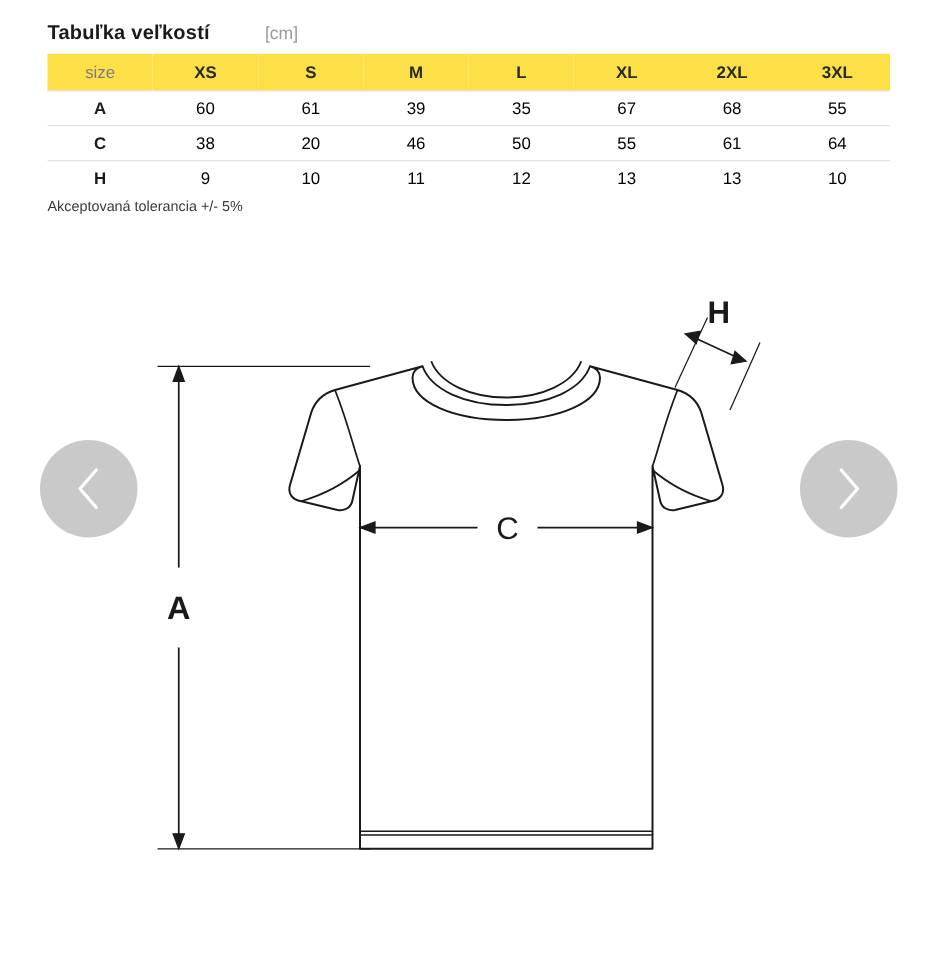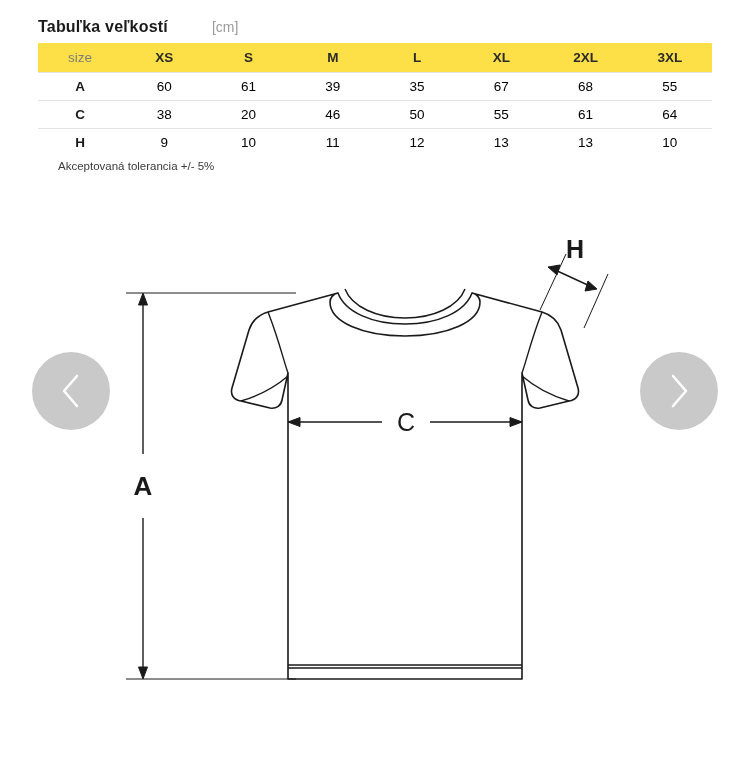--- a/index.html
+++ b/index.html
@@ -78,21 +78,20 @@
     color: #000000;
   }
   table.size-table tbody tr:last-child td {
     border-bottom: none;
   }
 
   .tolerance {
     margin-top: 4px;
     font-size: 11.5px;
     color: #3a3a3a;
-    margin-left: 20px;
   }
 
   
   .drawing-area {
     position: absolute;
     left: 0;
     top: 236px;
     width: 750px;
     height: 542px;
   }

